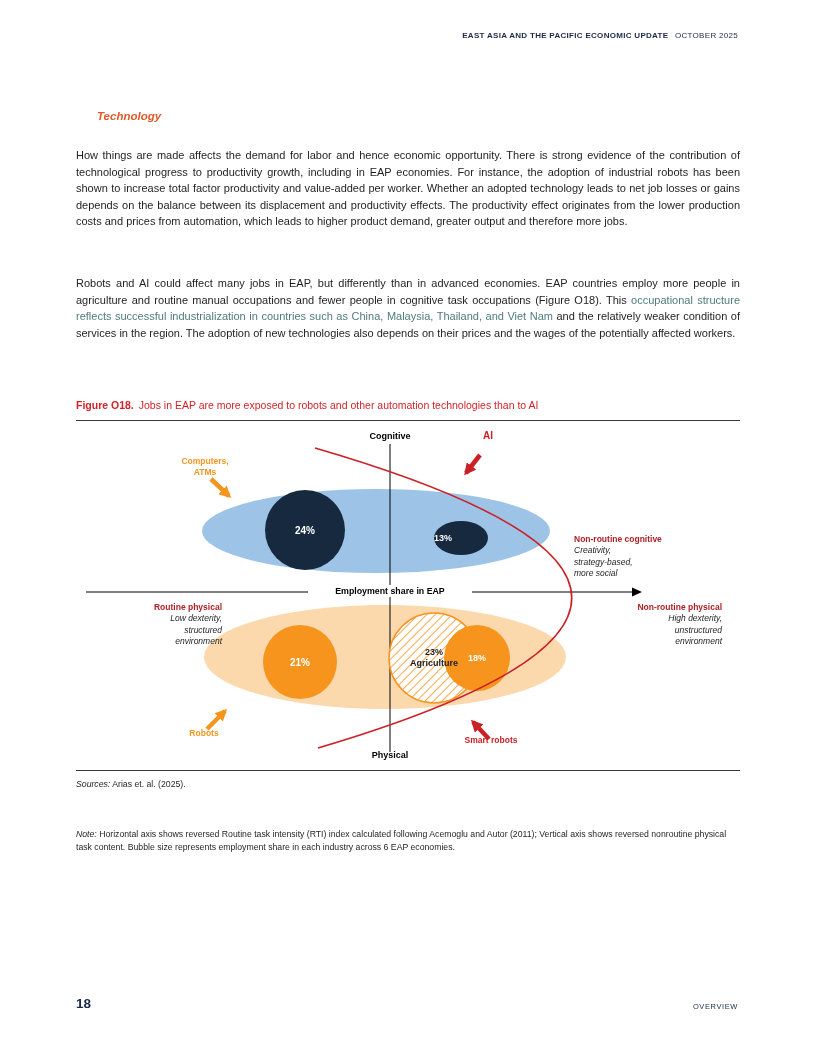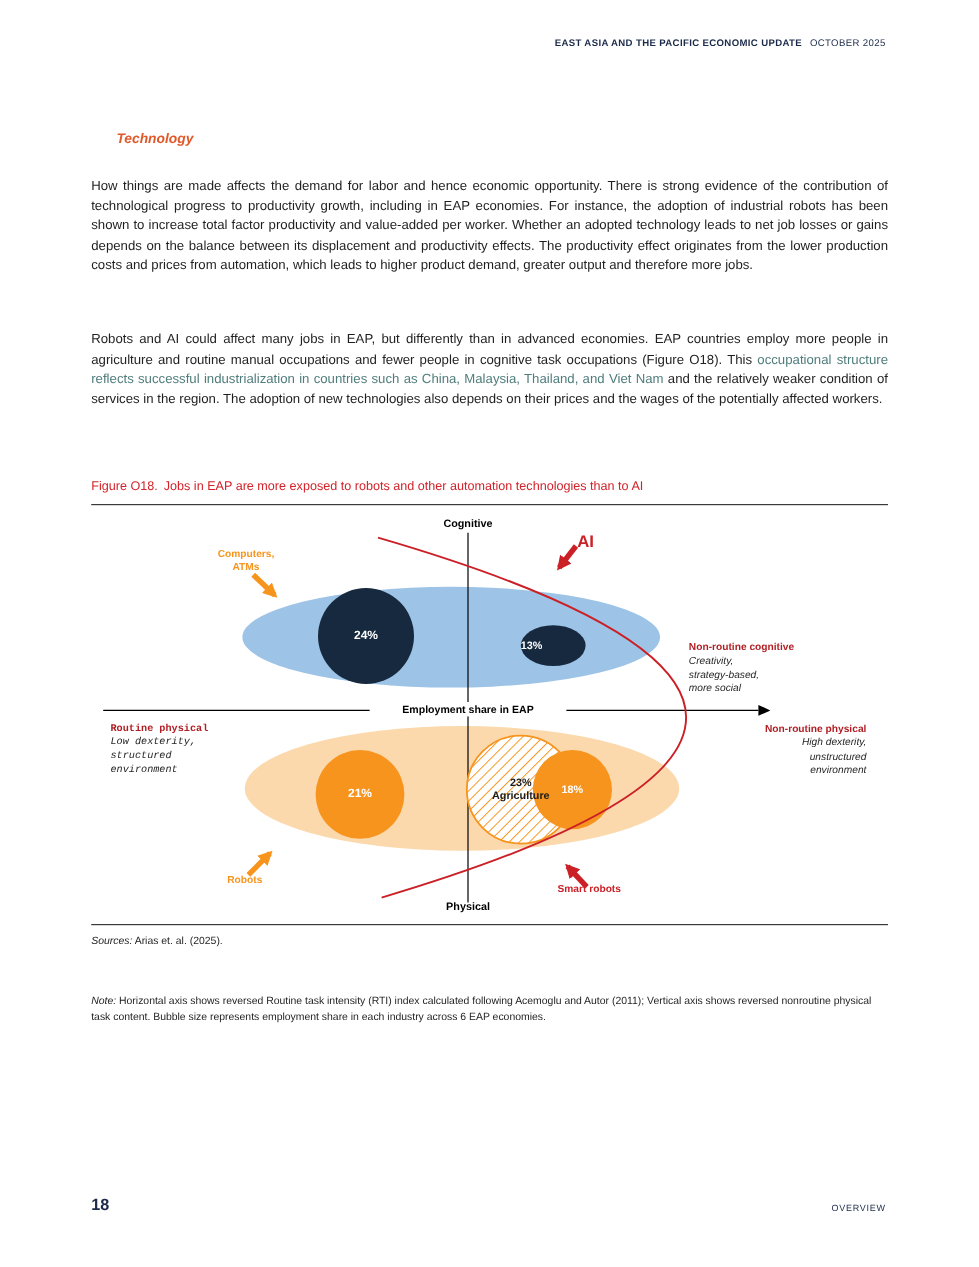--- a/index.html
+++ b/index.html
@@ -17,38 +17,38 @@
 
   
   .body-para { position:absolute; left:76px; width:664px; font-size:11px; line-height:16.6px; text-align:justify; color:#1f1f1f; }
   .p1 { top:147px; }
   .p2 { top:275px; }
   .teal { color:#4f7d7c; }
 
   
   .figure { position:absolute; top:399px; left:76px; width:664px; }
   .figure-title { font-size:10.5px; line-height:13px; color:#d2232a; margin-bottom:8px; }
-  .fig-label { font-weight:normal; margin-right:5px; }
+  .fig-label { font-weight:bold; margin-right:5px; }
   .rule { border-top:1px solid #3a3a3a; height:0; }
   .chart { position:relative; height:340px; margin-top:9px; }
   .chart svg { position:absolute; left:0; top:0; }
 
   .clabel { position:absolute; font-size:9px; font-weight:bold; color:#000; text-align:center; white-space:pre-line; }
   .lbl-cognitive { left:254px; top:1px; width:120px; }
   .lbl-physical  { left:254px; top:320px; width:120px; }
   .lbl-emp { left:232px; top:155px; width:164px; background:#fff; font-size:8.8px; padding:1px 0; z-index:3; }
   .lbl-computers { left:74px; top:26px; width:110px; color:#f7941d; font-size:8.5px; line-height:11px; }
-  .lbl-ai { left:397px; top:13px; width:30px; color:#cb2026; font-size:14px; }
+  .lbl-ai { left:397px; top:0; width:30px; color:#cb2026; font-size:10px; }
   .lbl-robots { left:88px; top:298px; width:80px; color:#f7941d; font-size:8.5px; }
   .lbl-smart { left:355px; top:305px; width:120px; color:#cb2026; font-size:8.5px; }
 
   .quad { position:absolute; }
   .quad-nrc { left:498px; top:104px; width:148px; }
   .quad-rc  { left:16px;  top:117px; width:130px; text-align:left; }
-  .quad-rp  { left:16px;  top:172px; width:130px; text-align:left;font-family:Liberation Mono, monospace; }
+  .quad-rp  { left:16px;  top:172px; width:130px; text-align:right; }
   .quad-nrp { left:498px; top:172px; width:148px; text-align:right; }
   .q-title { font-weight:bold; color:#b01e24; font-size:8.5px; margin-bottom:1px; }
   .q-desc { font-style:italic; font-size:8.5px; line-height:11.5px; color:#1f1f1f; white-space:pre-line; }
 
   .bub { position:absolute; transform:translate(-50%,-50%); font-weight:bold; color:#fff; text-align:center; white-space:pre-line; z-index:2; }
   .bl-24 { left:229px; top:100px; font-size:10px; }
   .bl-13 { left:367px; top:108px; font-size:9px; }
   .bl-21 { left:224px; top:232px; font-size:10px; }
   .bl-23 { left:358px; top:228px; font-size:9px; line-height:11px; color:#1d1d1d; }
   .bl-18 { left:401px; top:228px; font-size:9px; }

